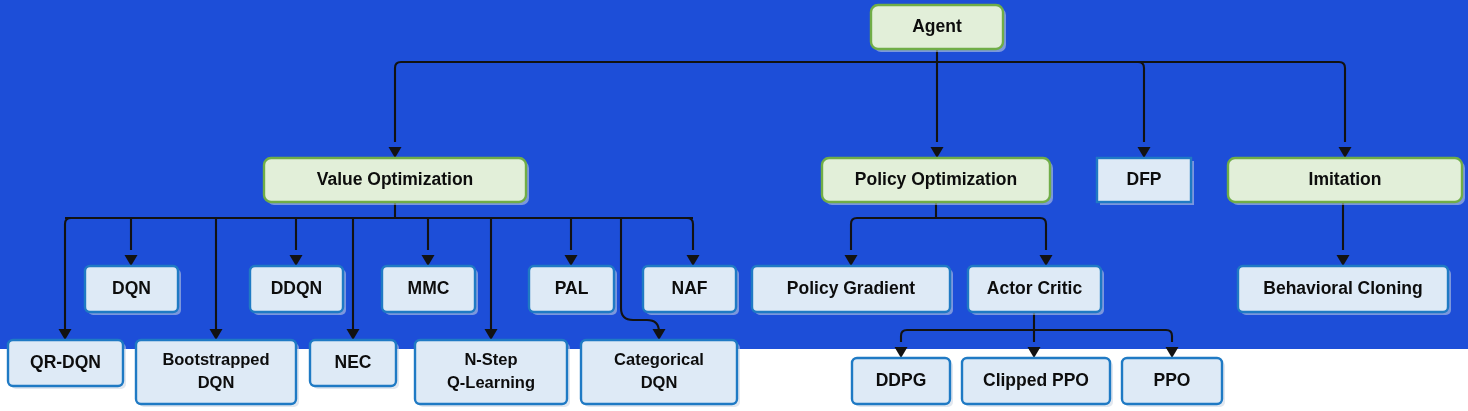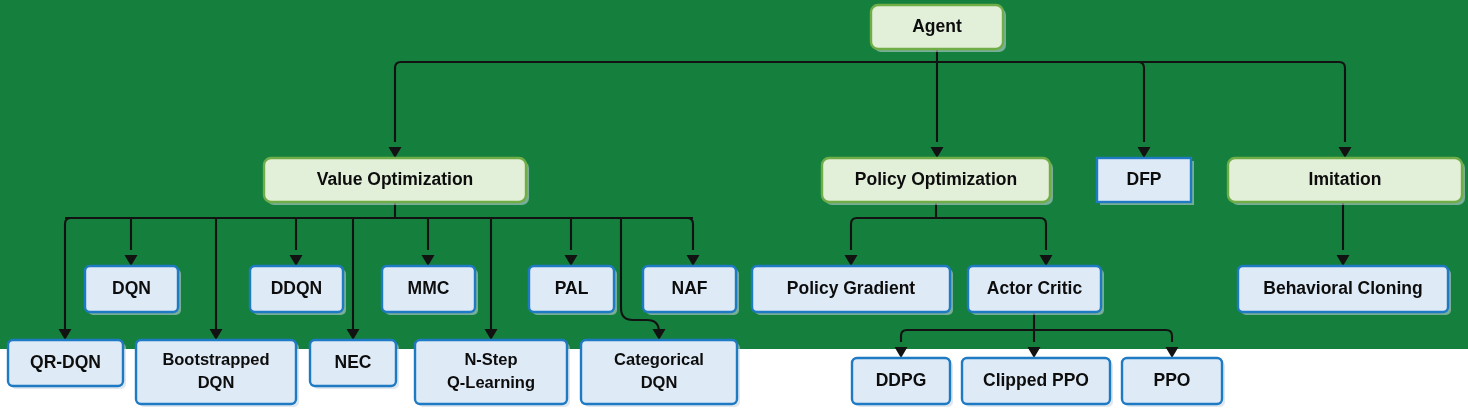--- a/index.html
+++ b/index.html
@@ -11,21 +11,21 @@
   body {
     width: 1468px;
     height: 411px;
     overflow: hidden;
     font-family: "Liberation Sans", sans-serif;
   }
   #diagram-root {
     position: relative;
     width: 1468px;
     height: 349px;
-    background: #15803d;
+    background: #1d4ed8;
   }
   svg#diagram-svg {
     display: block;
     width: 1468px;
     height: 411px;
   }
   .node-rect {
     stroke-width: 2.4;
   }
   .node-rect.green {

